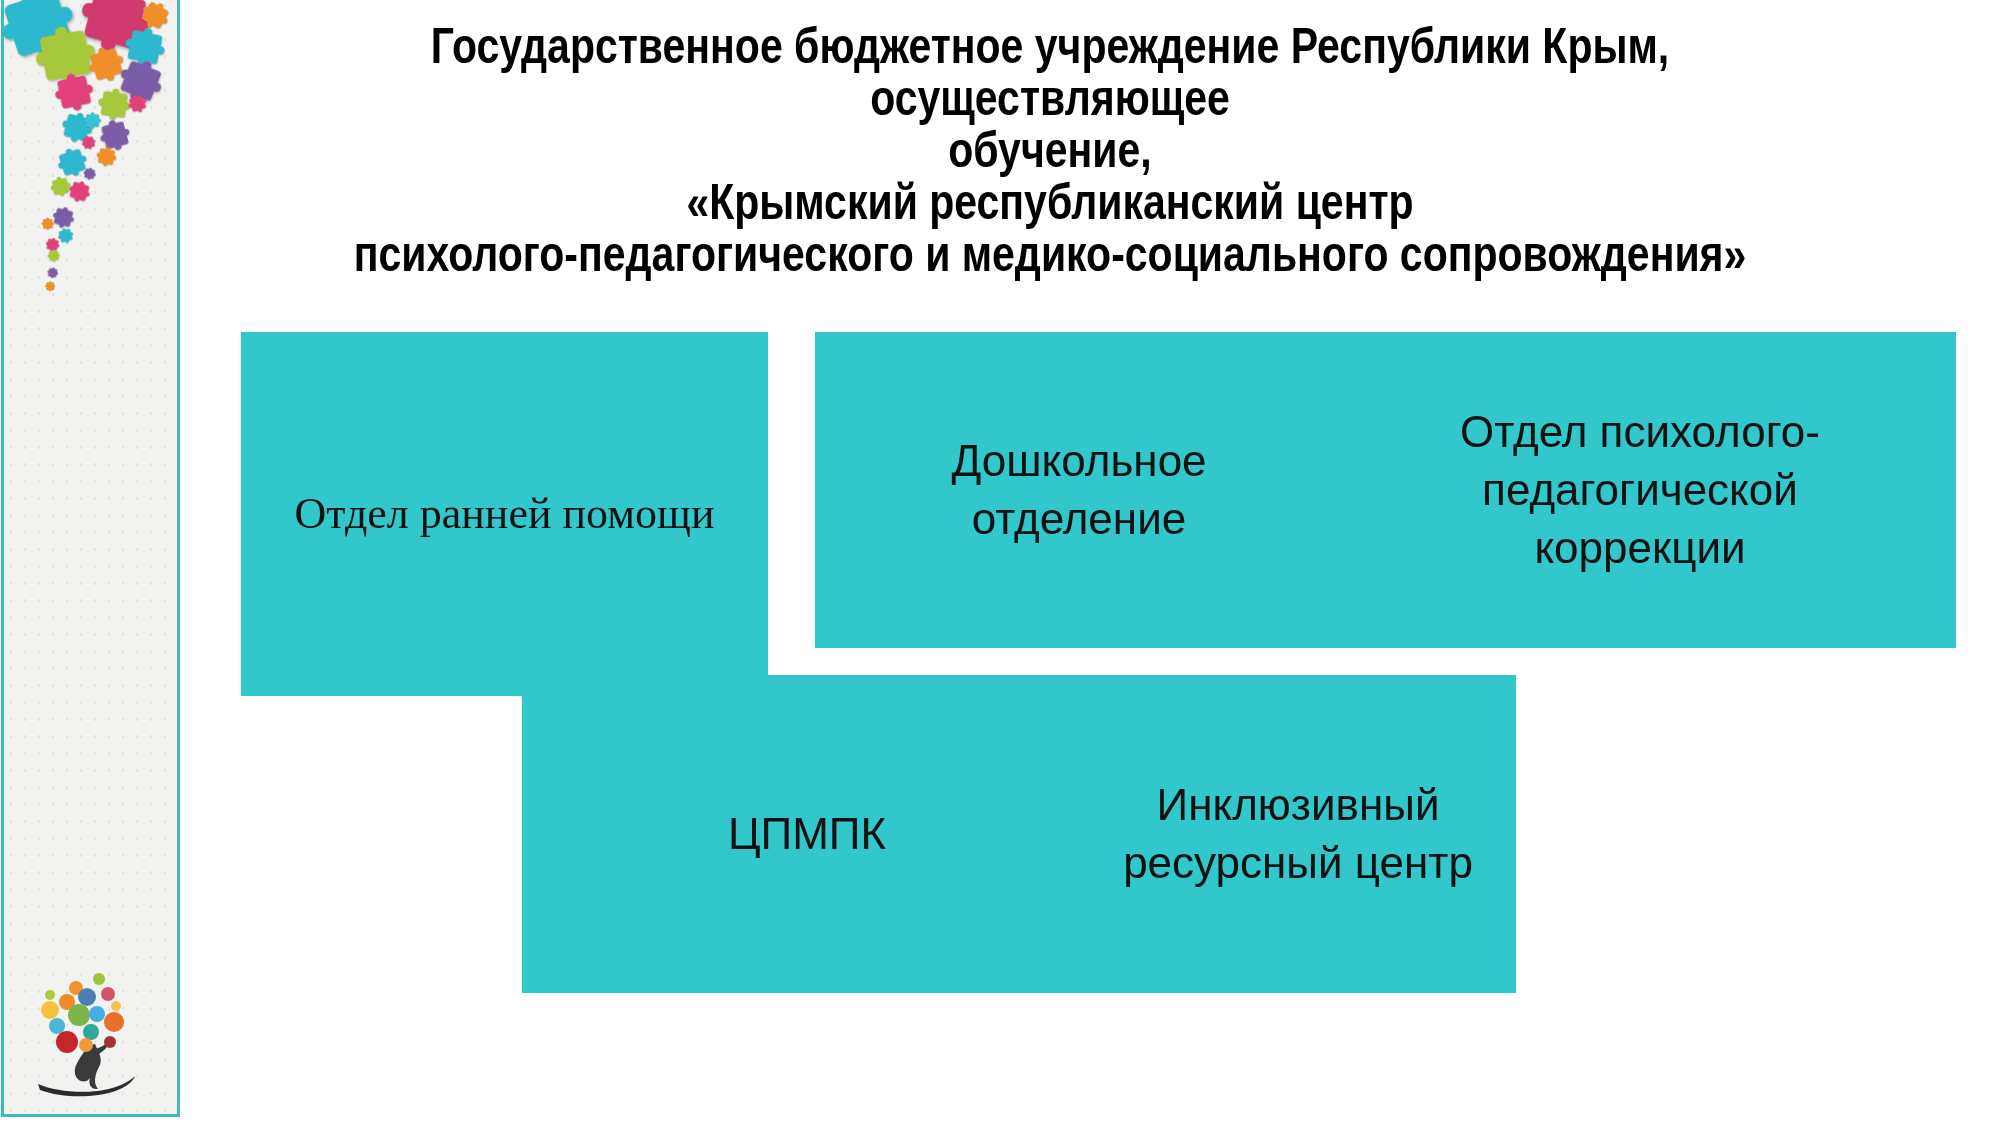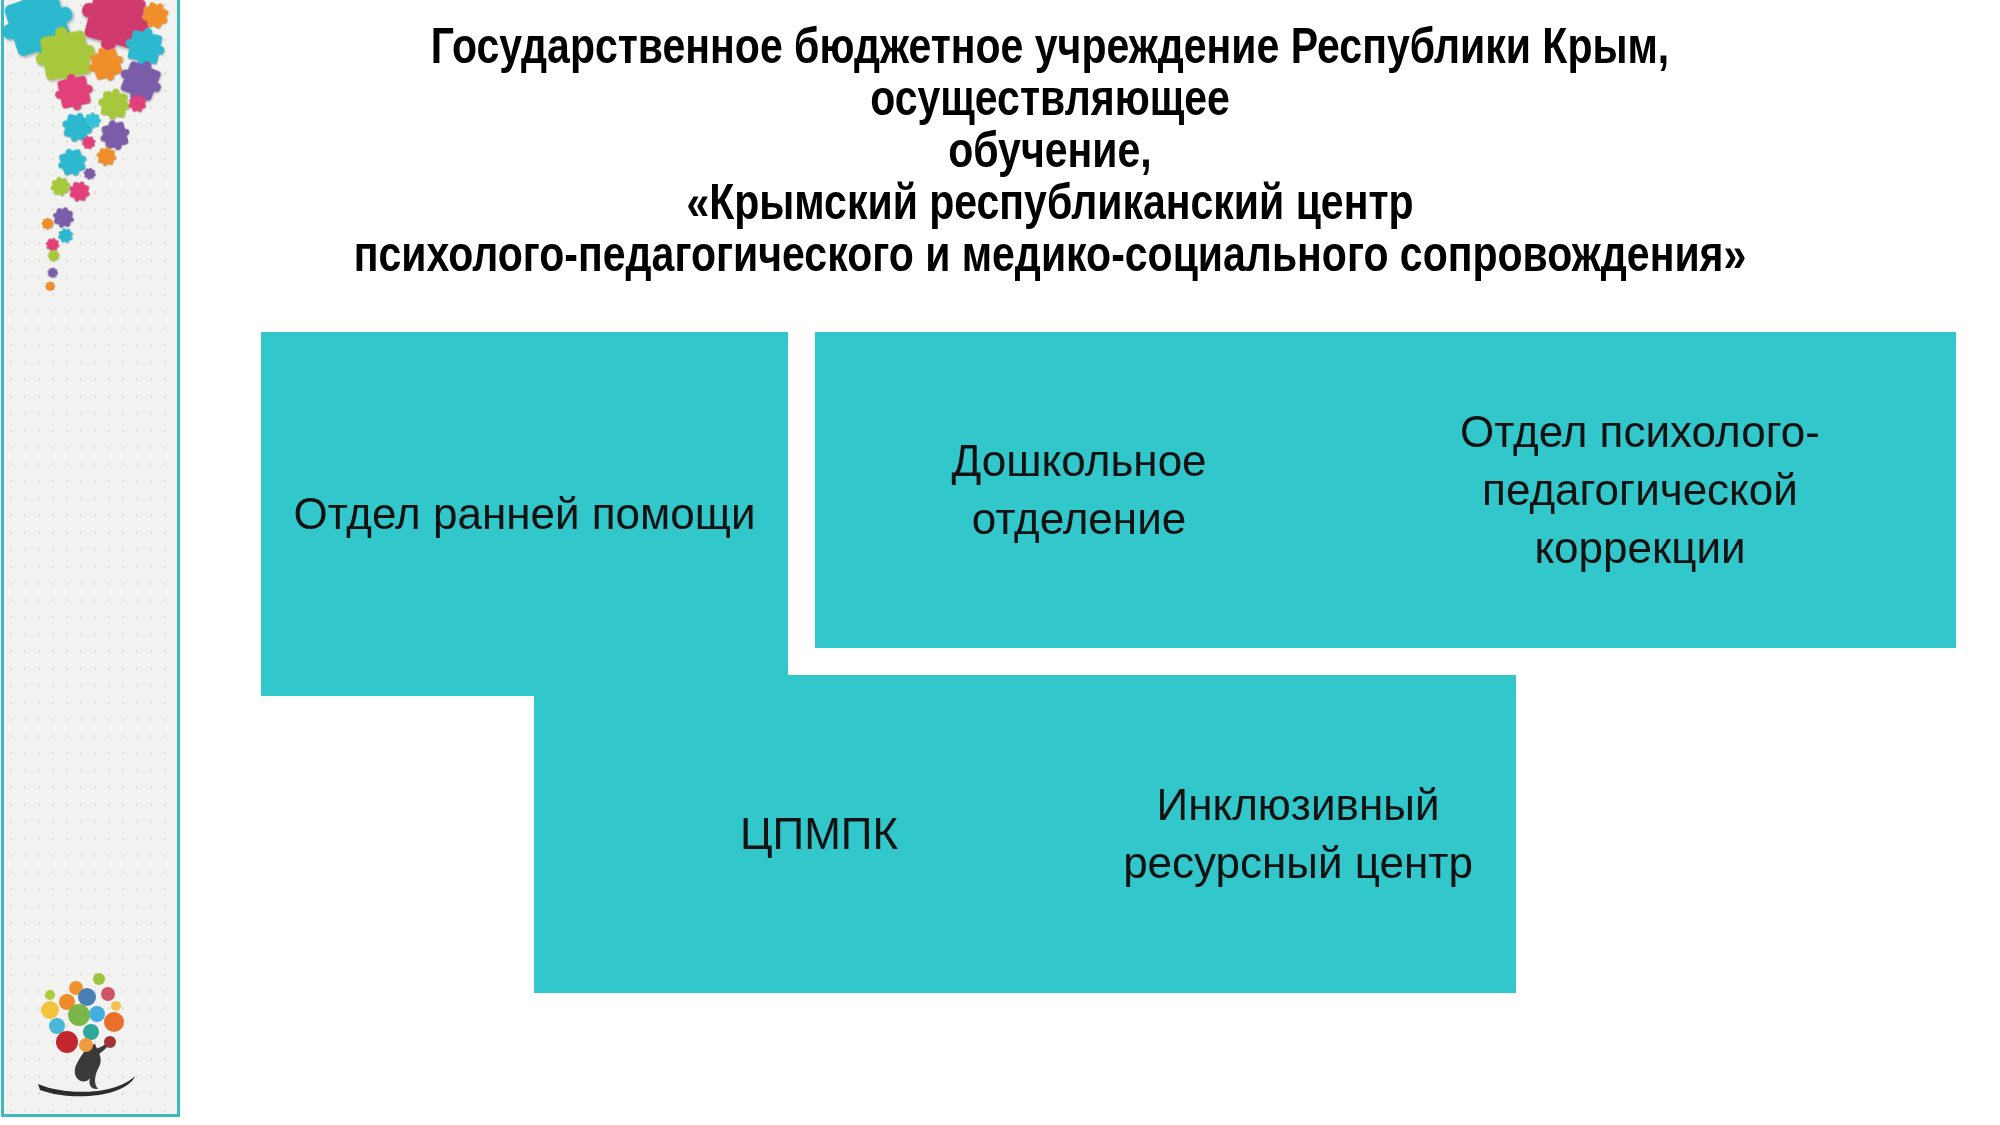--- a/index.html
+++ b/index.html
@@ -33,24 +33,24 @@
     position:absolute;
     background:var(--box-fill);
     display:flex;align-items:center;justify-content:center;
     text-align:center;
   }
   .dept-box .lbl{
     white-space:pre-line;
     font-size:44px;line-height:58px;
     color:var(--box-text);
   }
-  .b1{left:261px;top:332px;width:527px;height:364px;}
+  .b1{left:241px;top:332px;width:527px;height:364px;font-family:Liberation Serif, serif;}
   .b2{left:815px;top:332px;width:528px;height:316px;justify-content:center;}
   .b3{left:1324px;top:332px;width:632px;height:316px;}
-  .b4{left:522px;top:675px;width:570px;height:318px;margin-left:12px;}
+  .b4{left:522px;top:675px;width:570px;height:318px;}
   .b5{left:1080px;top:675px;width:436px;height:318px;}
   .piece{filter:drop-shadow(1.5px 2.5px 1.5px rgba(0,0,0,0.28));}
 </style>
 </head>
 <body style="--box-fill: #31c7cb; --box-text: #121212; --title-text: #000000; --sidebar-border: #3bbac0; --sidebar-bg: #f2f2f0; --trunk: #3a3a3a; --swoosh: #2b2b2b;">
 
 <div class="slide">
 
   <aside class="sidebar"></aside>
 

